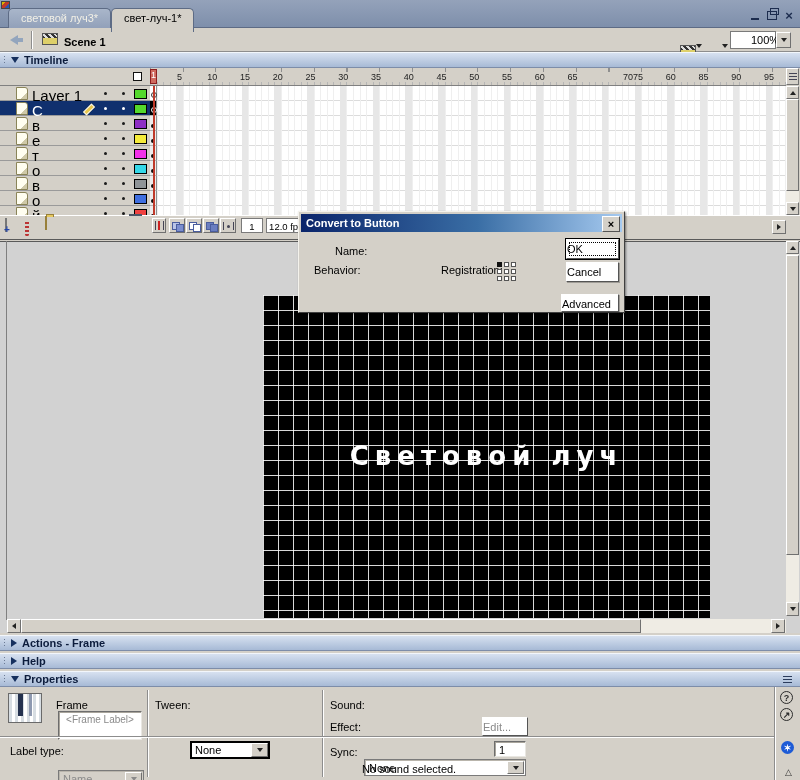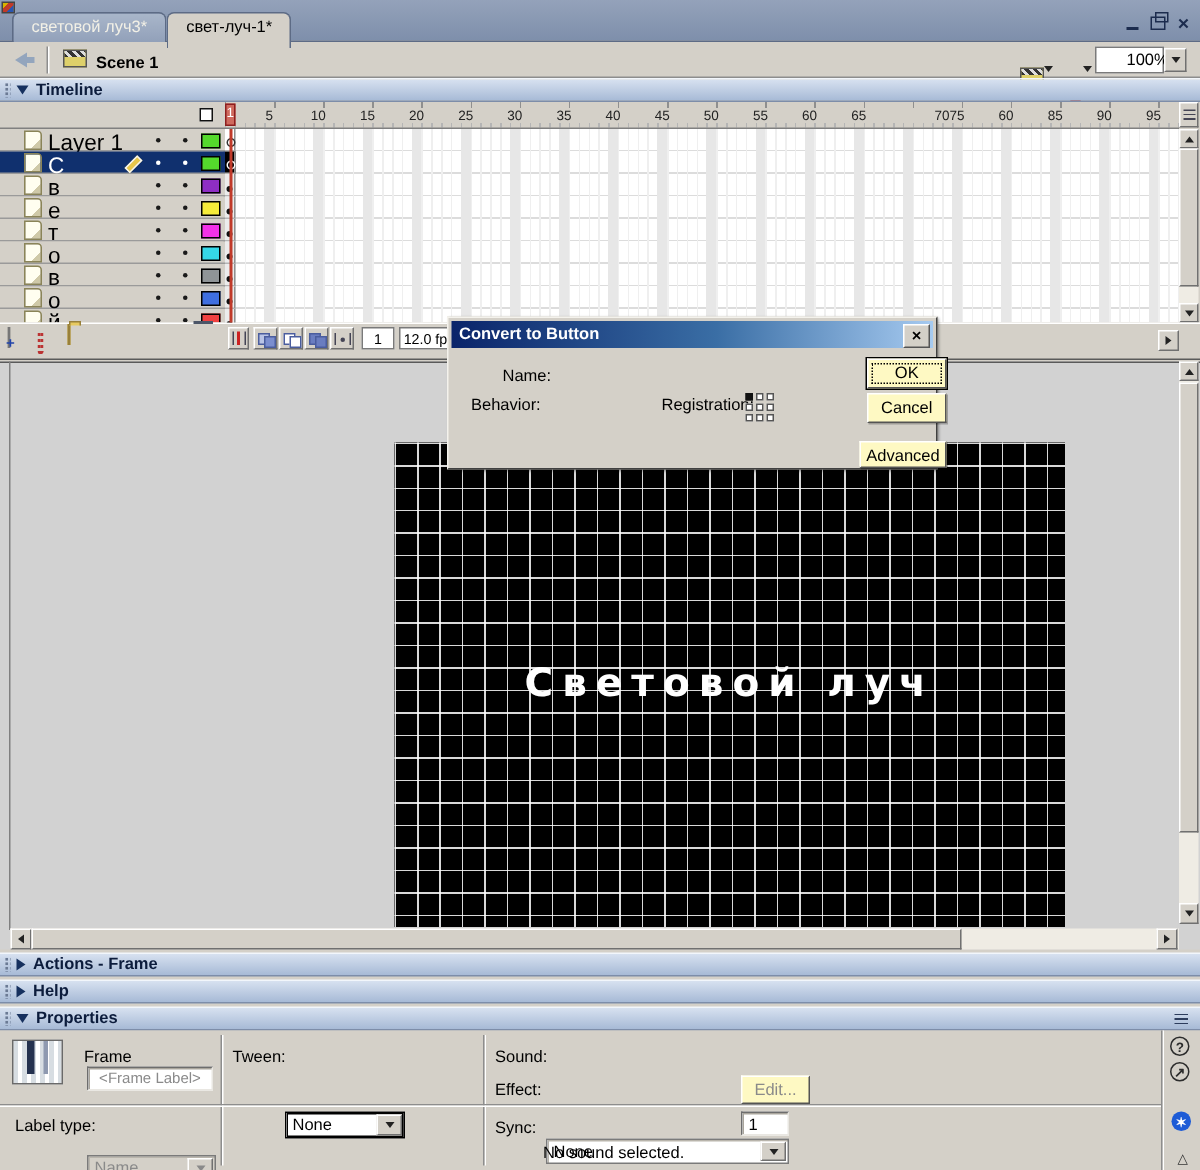--- a/index.html
+++ b/index.html
@@ -123,22 +123,22 @@
   
   .dialog{left:298px;top:211px;width:327px;height:102px;background:#d4d0c8;z-index:50;
     border:1px solid;border-color:#f4f2ec #404040 #404040 #f4f2ec;box-shadow:1px 1px 2px rgba(0,0,0,.45);}
   .dtitle{position:absolute;left:2px;top:2px;right:2px;height:18px;
     background:linear-gradient(90deg,#0a246a,#3a6ea5 55%,#a6caf0);color:#fff;font-weight:bold;
     display:flex;align-items:center;padding-left:5px;box-sizing:border-box;}
   .dclose{position:absolute;right:4px;top:4px;width:16px;height:14px;background:#d4d0c8;
     border:1px solid;border-color:#fff #545454 #545454 #fff;display:flex;align-items:center;justify-content:center;
     font-weight:bold;font-size:11px;color:#000;}
   .field{background:#fff;border:1px solid;border-color:#6d6d6d #e9e7e2 #e9e7e2 #6d6d6d;box-shadow:inset 1px 1px 0 #a9a59c;padding:2px 4px;}
-  .wbtn{background:#fef9c3;border:1px solid;border-color:#fff #545454 #545454 #fff;box-shadow:1px 1px 0 rgba(0,0,0,.25);
-    text-align:center;padding-top:3px;margin-left:12px;}
+  .wbtn{background:#ffffff;border:1px solid;border-color:#fff #545454 #545454 #fff;box-shadow:1px 1px 0 rgba(0,0,0,.25);
+    padding-top:3px;}
   .wbtn.default{box-shadow:0 0 0 1px #000;outline:1px dotted #000;outline-offset:-4px;}
   .radio-row{position:relative;display:flex;align-items:center;height:14px;}
   .radio{width:10px;height:10px;border-radius:50%;background:#fff;border:1px solid;border-color:#777 #eee #eee #777;position:relative;margin-right:5px;}
   .radio-row.selected .radio::after{content:'';position:absolute;left:2.5px;top:2.5px;width:4px;height:4px;border-radius:50%;background:#111;}
   .reg{display:grid;grid-template-columns:repeat(3,5px);grid-gap:2px;}
   .reg span{width:5px;height:5px;border:1px solid #555;background:#fff;box-sizing:border-box;}
   .reg span.filled{background:#111;border-color:#111;}
   
   .propbg{left:0;top:687px;width:800px;height:93px;background:#d4d0c8;}
   .groove-h{border-top:1px solid #8d8d8d;border-bottom:1px solid #fff;height:0;}
@@ -477,21 +477,21 @@
   <div class="abs phead" style="top:671px;">
     <span class="grip"></span>
     <span class="tri-d"></span>
     <span class="ptitle">Properties</span>
     <span class="menuicon" style="position:absolute;right:8px;top:4px;"></span>
   </div>
 
   <div class="abs propbg">
     <div class="abs pthumb" style="left:8px;top:6px;width:34px;height:30px;"></div>
     <div class="abs label" style="left:56px;top:12px;">Frame</div>
-    <div class="abs field gray" style="left:58px;top:24px;width:84px;height:16px;text-align:center;font-size:10px;">&lt;Frame Label&gt;</div>
+    <div class="abs field gray" style="left:58px;top:24px;width:84px;height:29px;text-align:center;font-size:10px;">&lt;Frame Label&gt;</div>
     <div class="abs label" style="left:10px;top:58px;">Label type:</div>
     <div class="abs dd disabled" style="left:58px;top:53px;width:86px;height:17px;">
       <span>Name</span>
       <span class="ab">
           <span class="tri-dn-s" style="border-top-color:#8a8a8a;"></span>
         </span>
     </div>
     <div class="abs groove-v" style="left:147px;top:3px;height:87px;"></div>
 
     <div class="abs label" style="left:155px;top:12px;">Tween:</div>

